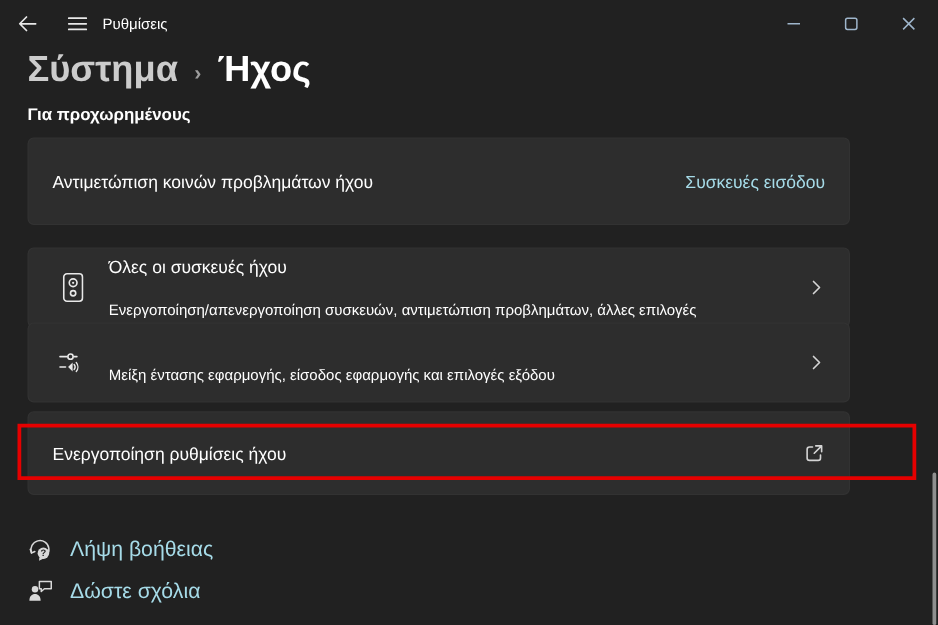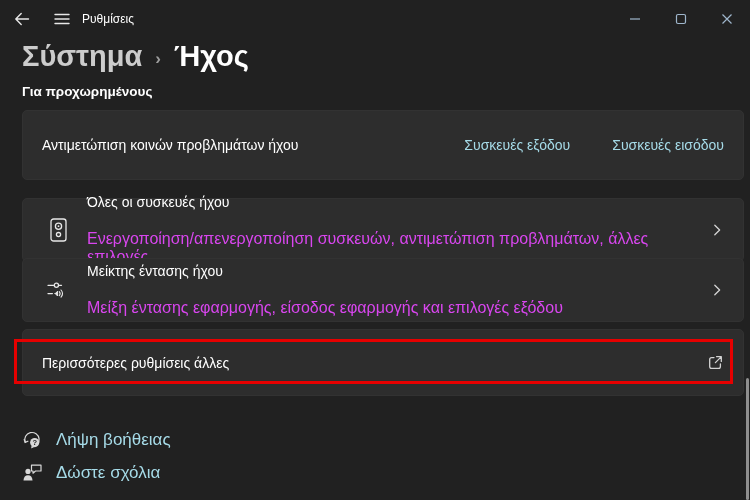--- a/index.html
+++ b/index.html
@@ -29,31 +29,31 @@
   
   .breadcrumb { position:absolute; left:22px; top:40px; display:flex; align-items:center;justify-content:center; }
   .crumb-root { font-size:29px; font-weight:600; color:#cccccc; }
   .crumb-sep  { font-size:17px; color:#9d9d9d; margin:4px 13px 0 13px; font-weight:700; }
   .crumb-current { font-size:29px; font-weight:600; color:#ffffff; }
 
   .section-label { position:absolute; left:22px; top:84px; font-size:13.5px; font-weight:700; color:#ffffff; }
 
   
   .card {
-    position:absolute; left:22px; width:722px;
+    position:absolute; left:22px; width:658px;
     background:#2d2d2d; border:1px solid #323232; border-radius:5px;
     display:flex; align-items:center;
   }
   .card-1 { top:110px; height:70px; padding:0 19px; cursor:default; }
   .card-2 { top:198px; height:64px; padding:0 19px 0 24px; cursor:pointer; }
   .card-3 { top:258px; height:64px; padding:0 19px 0 24px; cursor:pointer; }
   .card-4 { top:329px; height:67px; padding:0 19px; cursor:pointer; }
 
   .card-title { font-size:14px; color:#ffffff; }
-  .card-sub   { font-size:16px; color:#d946ef; margin-top:20px; }
+  .card-sub   { font-size:12px; color:#ffffff; margin-top:20px; }
   .card-text  { flex:1; min-width:0; }
   .card-icon  { width:22px; display:flex; justify-content:center; margin-right:18px; flex:none; }
   .chevron    { flex:none; margin-left:14px; display:flex; }
   .spacer { flex:1; }
 
   .inline-link {
     font-size:14px; color:#a6dbe8; cursor:pointer; background:none; border:none;
     font-family:inherit;
   }
   .inline-link + .inline-link { margin-left:42px; }
@@ -118,21 +118,20 @@
     <span class="crumb-root">Σύστημα</span>
     <span class="crumb-sep">›</span>
     <span class="crumb-current">Ήχος</span>
   </div>
 
   <div class="section-label">Για προχωρημένους</div>
 
   <div class="card card-1">
     <span class="card-title">Αντιμετώπιση κοινών προβλημάτων ήχου</span>
     <span class="spacer"></span>
-    <button class="inline-link">Συσκευές εξόδου</button>
     <button class="inline-link">Συσκευές εισόδου</button>
   </div>
 
   <div class="card card-2">
     <span class="card-icon">
       <svg width="17" height="24" viewBox="0 0 17 24" fill="none" stroke="#e8e8e8" stroke-width="1.3">
         <rect x="1" y="1" width="15" height="22" rx="2.6"></rect>
         <circle cx="8.5" cy="8.2" r="3.1"></circle>
         <circle cx="8.5" cy="8.2" r="0.9" fill="#e8e8e8" stroke="none"></circle>
         <circle cx="8.5" cy="16.6" r="2.1"></circle>
@@ -154,32 +153,31 @@
       <svg width="22" height="18" viewBox="0 0 22 18" fill="none" stroke="#e8e8e8" stroke-width="1.3" stroke-linecap="round">
         <path d="M1 4.3 H6.6"></path>
         <circle cx="9.4" cy="4.3" r="2.1"></circle>
         <path d="M12.2 4.3 H14.5"></path>
         <path d="M1 12.6 H5.4"></path>
         <path d="M8.2 12.6 L10.6 10.2 V15 L8.2 12.6 Z" fill="#e8e8e8" stroke-width="1"></path>
         <path d="M12.3 10.6 A3.1 3.1 0 0 1 12.3 14.6 M14 9 A5.6 5.6 0 0 1 14 16.2" stroke-width="1.1"></path>
       </svg>
     </span>
     <span class="card-text">
-      <div class="card-title">Μείκτης έντασης ήχου</div>
       <div class="card-sub">Μείξη έντασης εφαρμογής, είσοδος εφαρμογής και επιλογές εξόδου</div>
     </span>
     <span class="chevron">
       <svg width="14" height="14" viewBox="0 0 16 16" fill="none" stroke="#d4d4d4" stroke-width="1.5" stroke-linecap="round" stroke-linejoin="round">
         <path d="M5.5 2.5 L11 8 L5.5 13.5"></path>
       </svg>
     </span>
   </div>
 
   <div class="card card-4">
-    <span class="card-title">Περισσότερες ρυθμίσεις άλλες</span>
+    <span class="card-title">Ενεργοποίηση ρυθμίσεις ήχου</span>
     <span class="spacer"></span>
     <span class="chevron">
       <svg width="17" height="17" viewBox="0 0 17 17" fill="none" stroke="#d4d4d4" stroke-width="1.3" stroke-linecap="round" stroke-linejoin="round">
         <path d="M7 3.6 H4.6 C3.5 3.6 2.7 4.4 2.7 5.5 V12.4 C2.7 13.5 3.5 14.3 4.6 14.3 H11.5 C12.6 14.3 13.4 13.5 13.4 12.4 V10"></path>
         <path d="M9.6 2.7 H14.3 V7.4 M14.1 2.9 L8.4 8.6"></path>
       </svg>
     </span>
   </div>
 
   <div class="highlight-box"></div>

